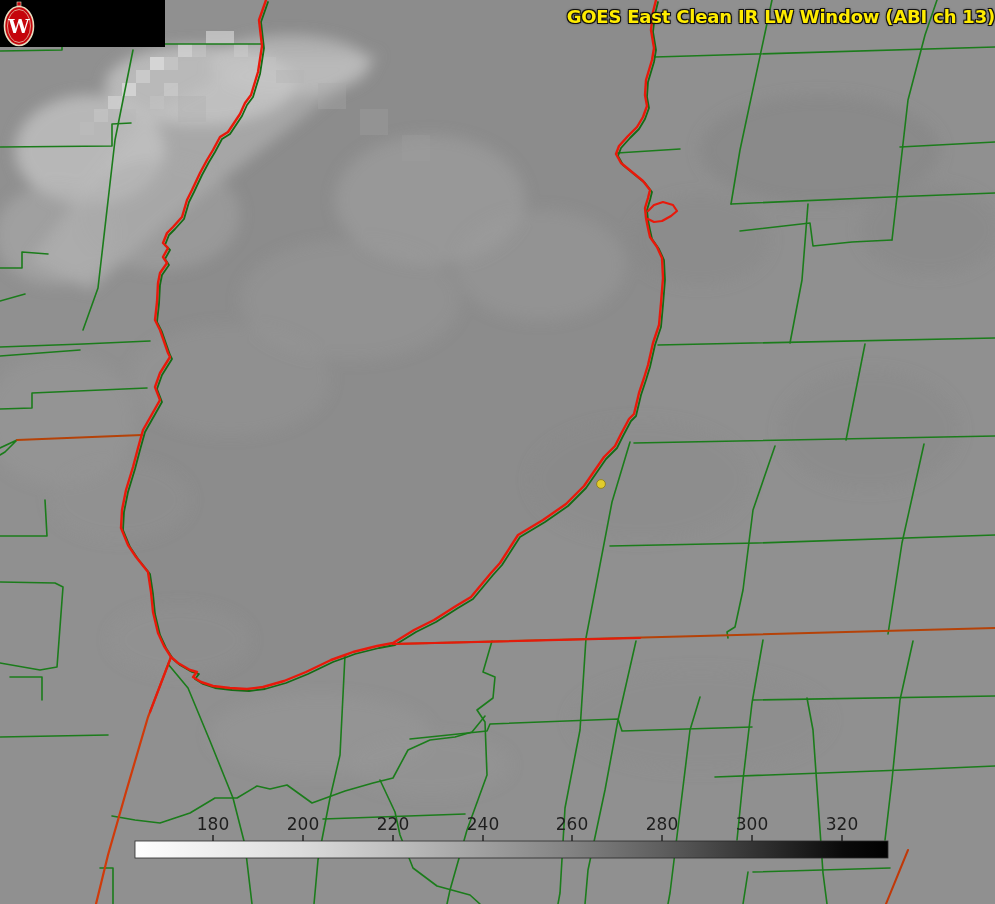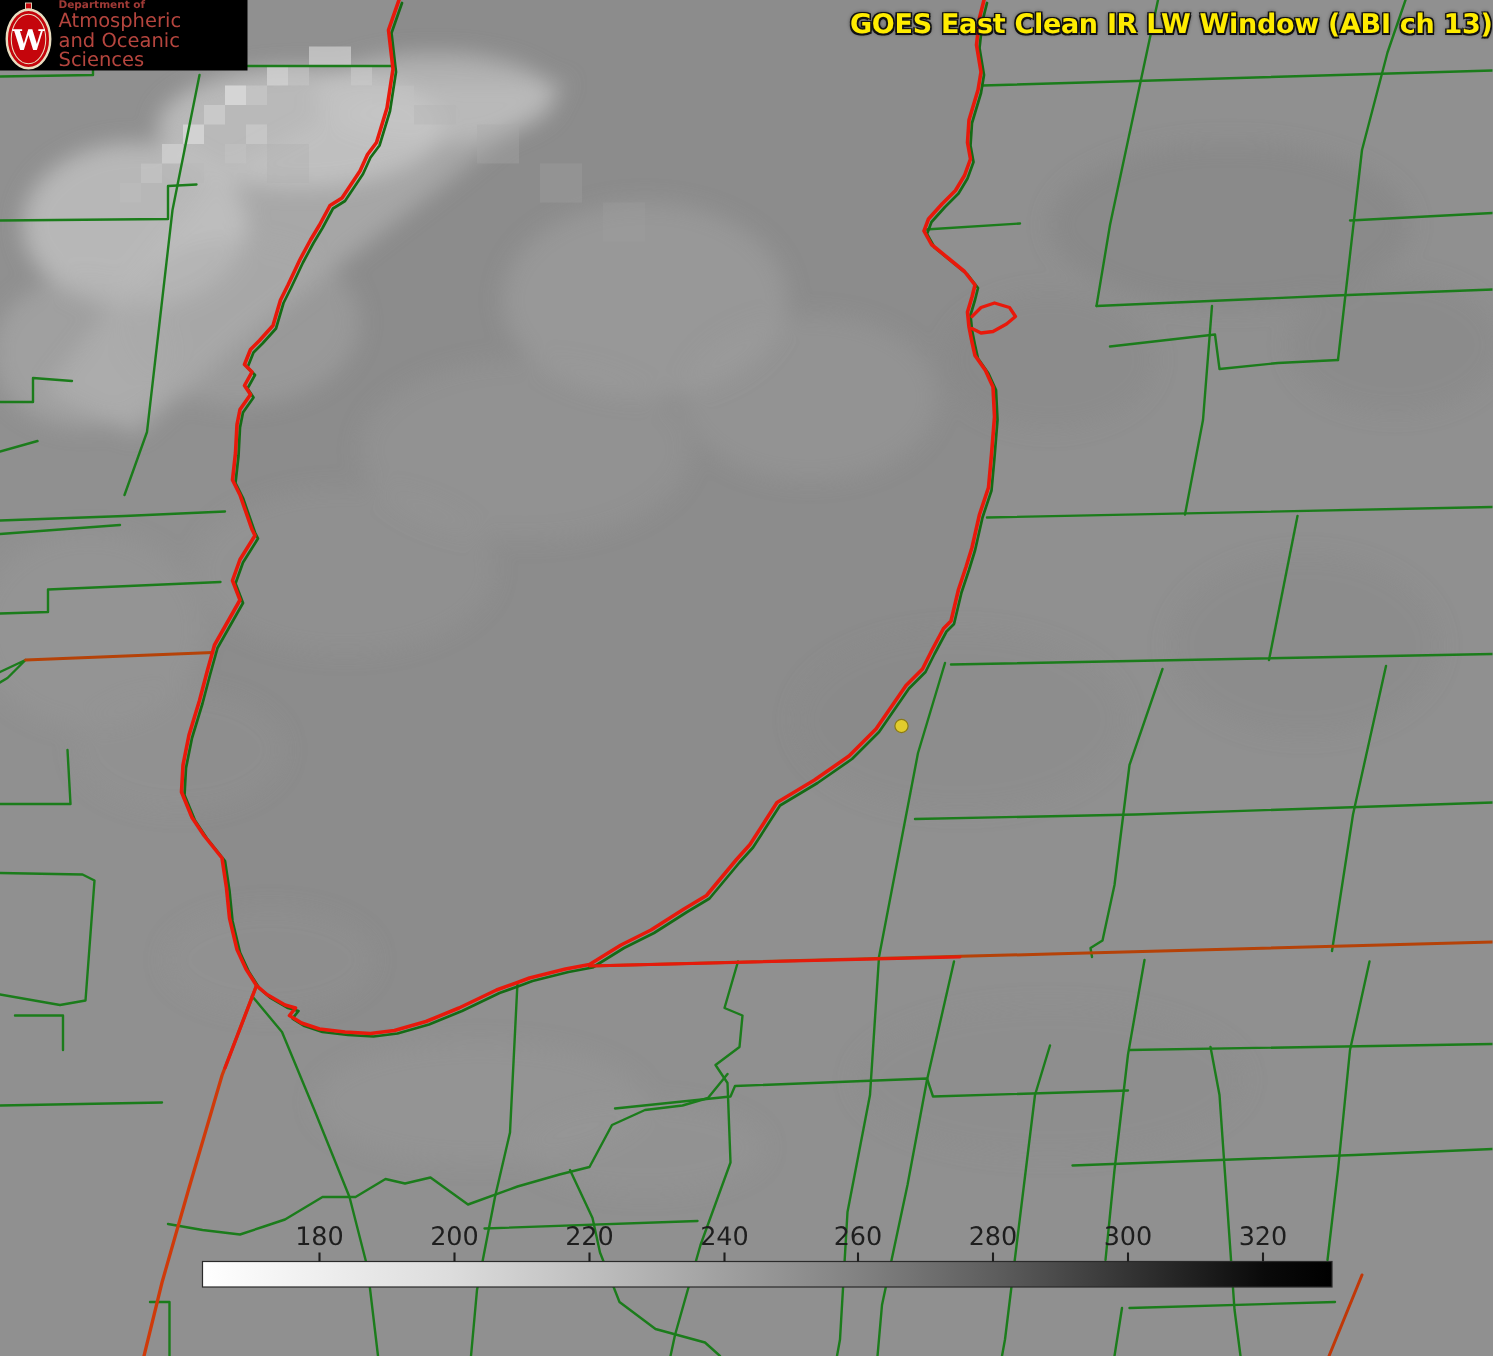--- a/index.html
+++ b/index.html
@@ -187,24 +187,19 @@
     </g>
   </svg>
 
   <div class="banner">
     <svg class="crest" viewBox="0 0 38 46">
       <rect x="17" y="1" width="4" height="4" fill="#c5050c" stroke="#e8ddc0" stroke-width="0.6"></rect>
       <ellipse cx="19" cy="25" rx="14.5" ry="19.5" fill="#c5050c" stroke="#e8ddc0" stroke-width="1.6"></ellipse>
       <ellipse cx="19" cy="25" rx="11.5" ry="16.5" fill="none" stroke="#e8ddc0" stroke-width="0.7"></ellipse>
       <text x="19" y="32" text-anchor="middle" font-family="DejaVu Serif, serif" font-size="19" font-weight="bold" fill="#ffffff">W</text>
     </svg>
-    <div class="dept">
-      <div class="dept-small">Department of</div>
-      <div class="dept-l1">Atmospheric</div>
-      <div class="dept-l2">and Oceanic Sciences</div>
-    </div>
   </div>
 
   <div class="titlebox">
     <div>GOES East Clean IR LW Window (ABI ch 13)</div>
   </div>
 
 </div>
 
 </body></html>

